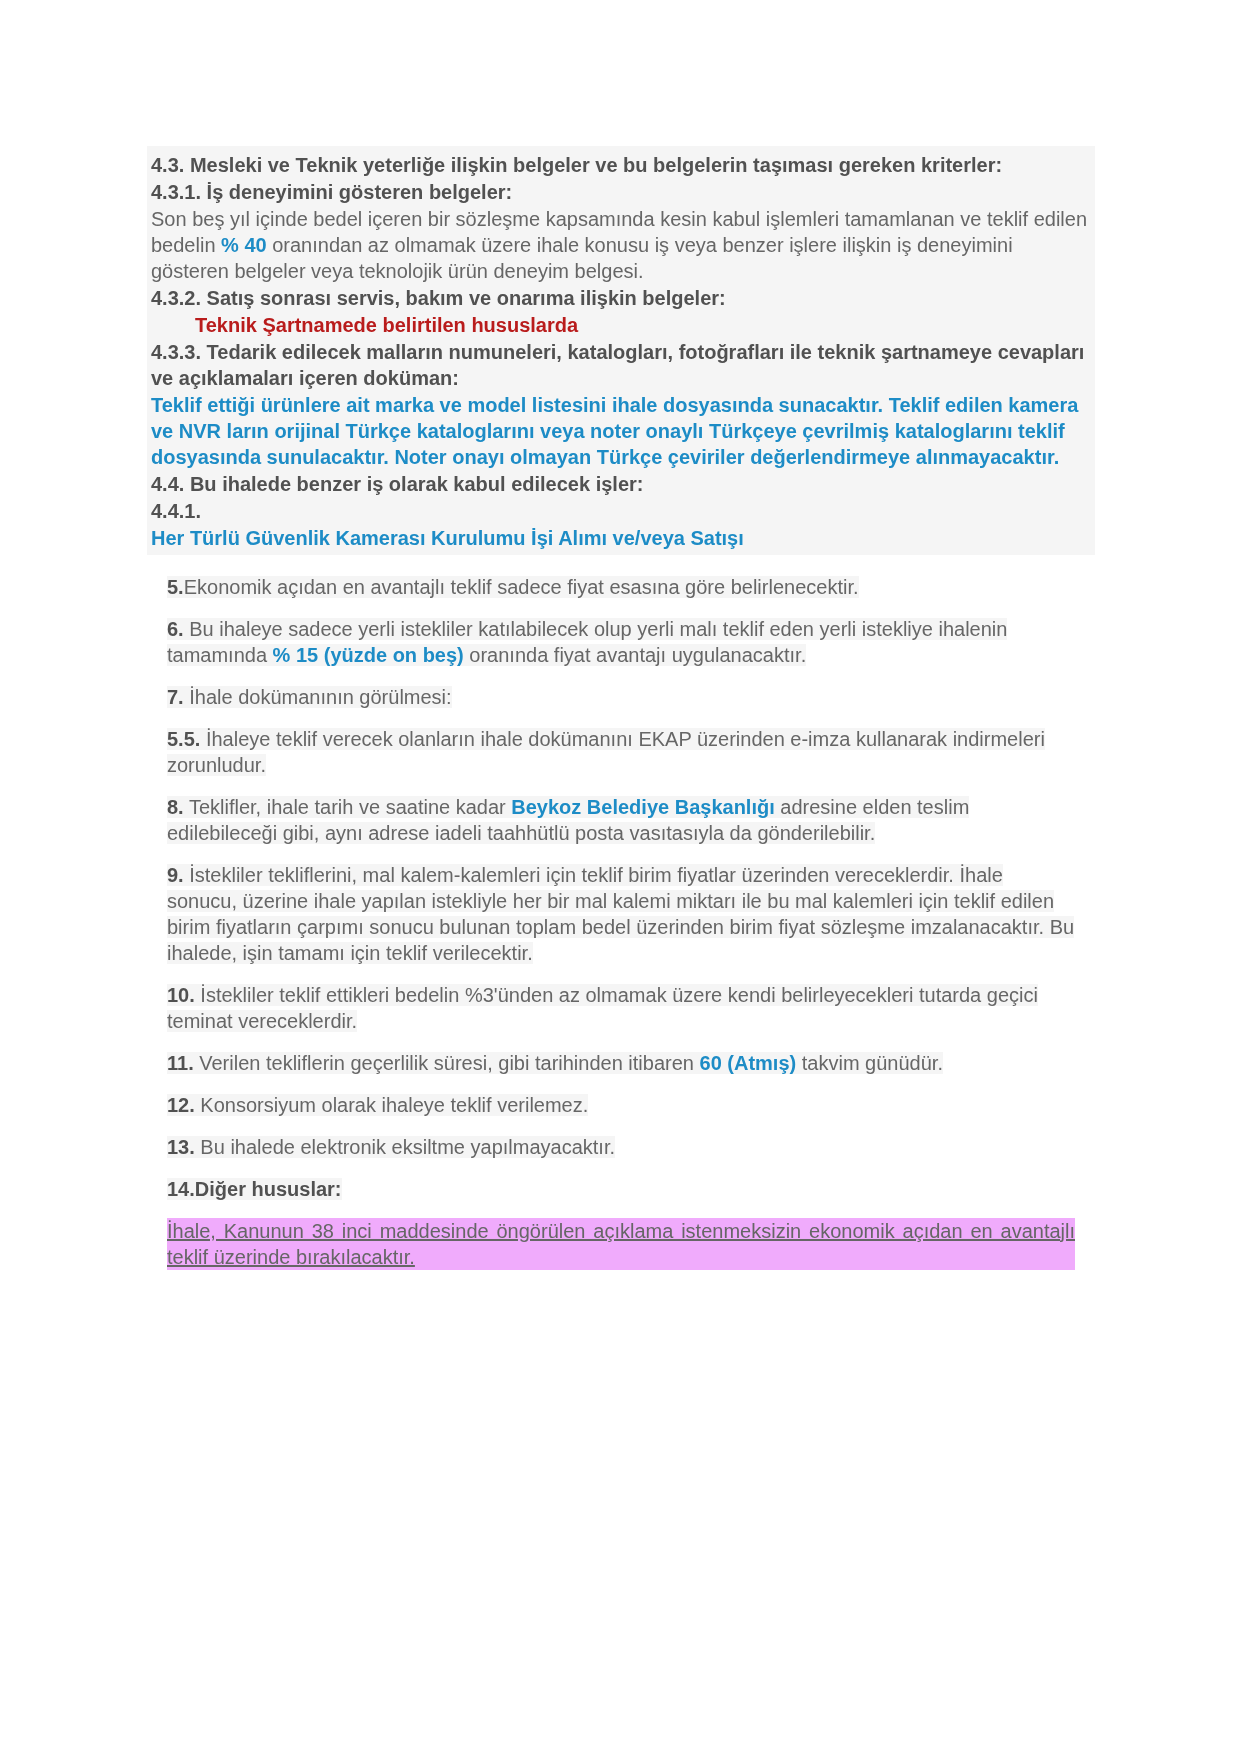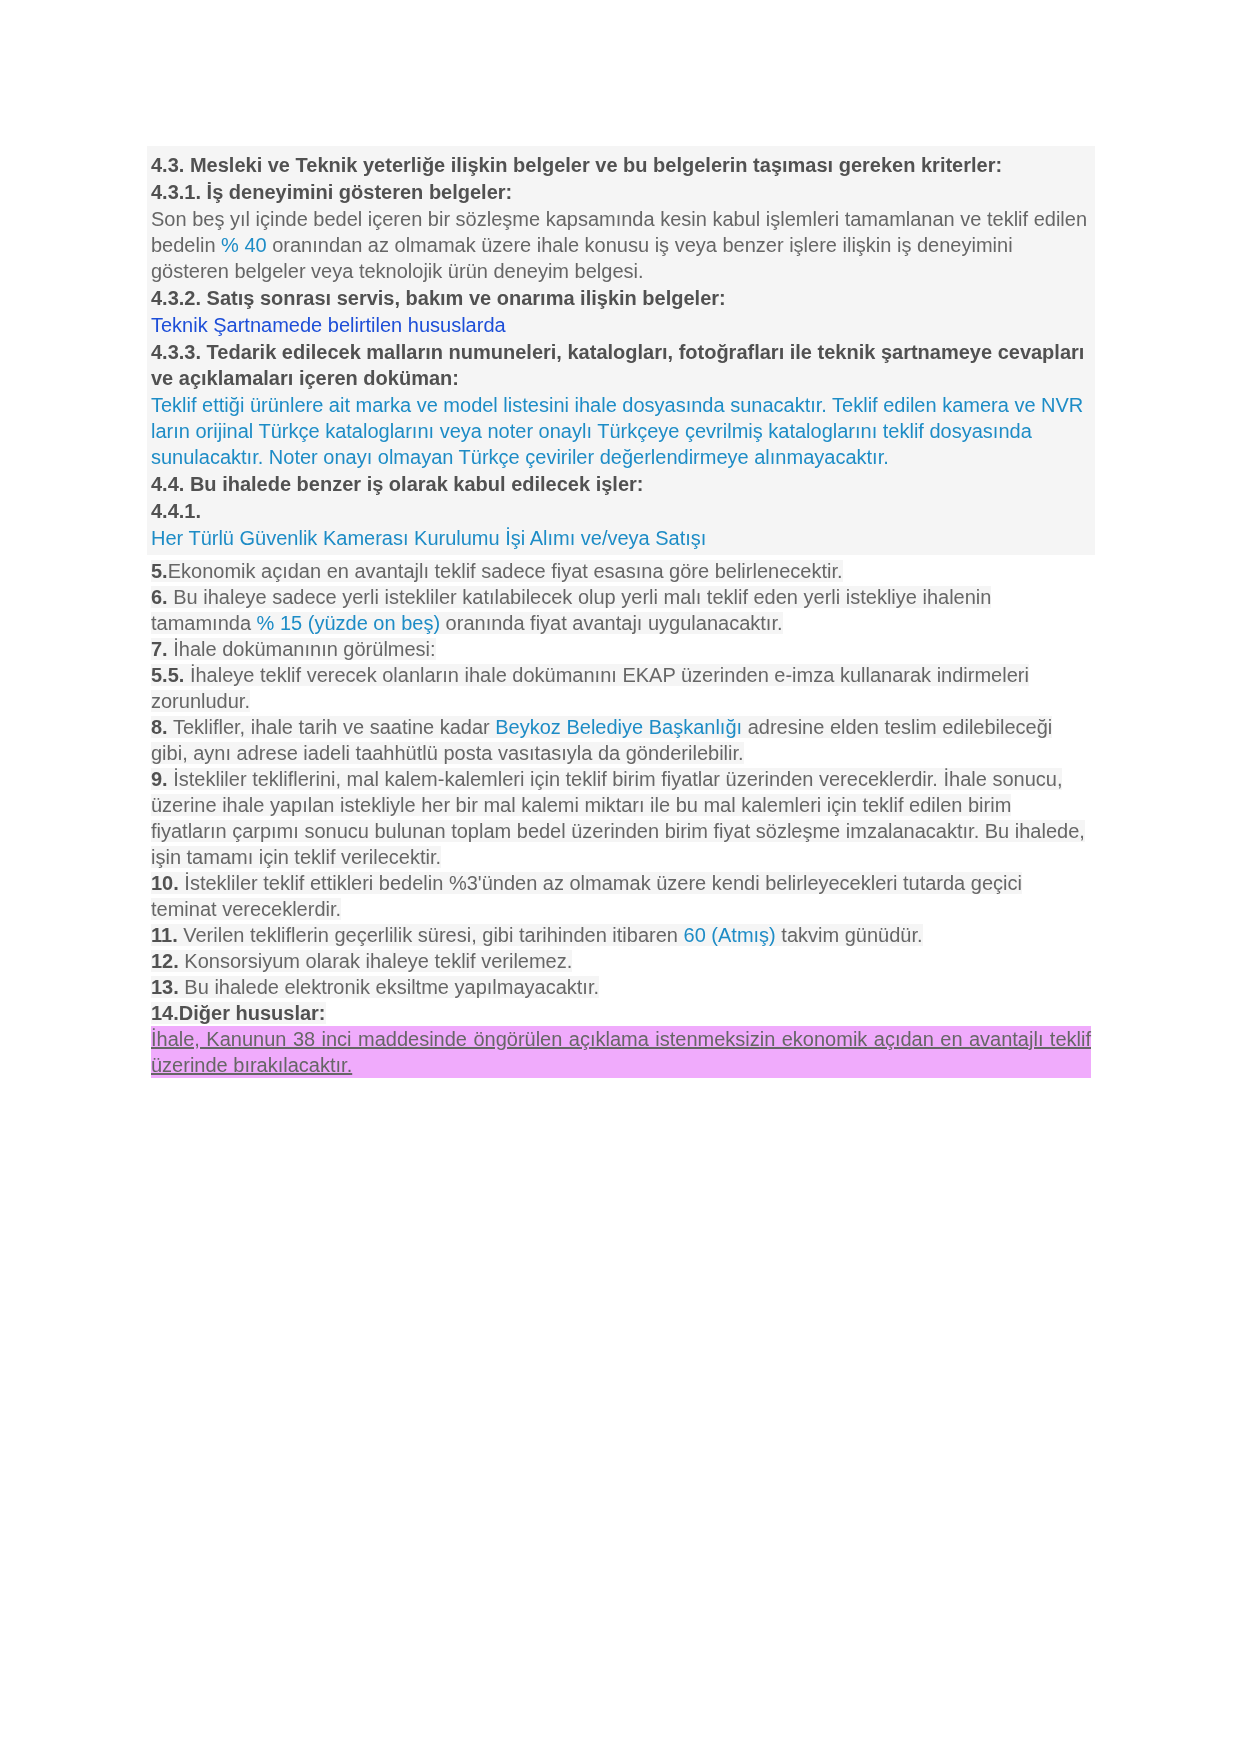--- a/index.html
+++ b/index.html
@@ -27,28 +27,28 @@
     background: #f5f5f5;
     padding: 5px 4px 3px 4px;
   }
   .top-block p {
     margin: 1px 0;
   }
   .lower-section {
     padding: 3px 4px 0 4px;
   }
   .lower-section p {
-    margin: 0;
+    margin: 16px;
   }
   .seg-bold {
     font-weight: bold;
     color: #515151;
   }
   .seg-blue {
-    font-weight: normal;
+    font-weight: bold;
   }
   .lower-section .hl {
     background: #f5f5f5;
   }
   .block-bg {
     background: #f0abfc;
     text-decoration: underline;
   }
   .justify {
     text-align: justify;
@@ -56,21 +56,21 @@
 </style>
 </head>
 <body>
 
 <div class="doc-content">
   <div class="top-block">
       <p><span class="seg-bold">4.3. Mesleki ve Teknik yeterliğe ilişkin belgeler ve bu belgelerin taşıması gereken kriterler:</span></p>
       <p><span class="seg-bold">4.3.1. İş deneyimini gösteren belgeler:</span></p>
       <p><span>Son beş yıl içinde bedel içeren bir sözleşme kapsamında kesin kabul işlemleri tamamlanan ve teklif edilen bedelin </span><span class="seg-bold seg-blue" style="color: rgb(29, 140, 198);">% 40</span><span> oranından az olmamak üzere ihale konusu iş veya benzer işlere ilişkin iş deneyimini gösteren belgeler veya teknolojik ürün deneyim belgesi.</span></p>
       <p><span class="seg-bold">4.3.2. Satış sonrası servis, bakım ve onarıma ilişkin belgeler:</span></p>
-      <p><span class="seg-bold seg-blue" style="color: #1d4ed8;">Teknik Şartnamede belirtilen hususlarda</span></p>
+      <p><span class="seg-bold seg-blue" style="color: #b91c1c; margin-left: 44px;">Teknik Şartnamede belirtilen hususlarda</span></p>
       <p><span class="seg-bold">4.3.3. Tedarik edilecek malların numuneleri, katalogları, fotoğrafları ile teknik şartnameye cevapları ve açıklamaları içeren doküman:</span></p>
       <p><span class="seg-bold seg-blue" style="color: rgb(29, 140, 198);">Teklif ettiği ürünlere ait marka ve model listesini ihale dosyasında sunacaktır. Teklif edilen kamera ve NVR ların orijinal Türkçe kataloglarını veya noter onaylı Türkçeye çevrilmiş kataloglarını teklif dosyasında sunulacaktır. Noter onayı olmayan Türkçe çeviriler değerlendirmeye alınmayacaktır.</span></p>
       <p><span class="seg-bold">4.4. Bu ihalede benzer iş olarak kabul edilecek işler:</span></p>
       <p><span class="seg-bold">4.4.1.</span></p>
       <p><span class="seg-bold seg-blue" style="color: rgb(29, 140, 198); margin-top: 8px;">Her Türlü Güvenlik Kamerası Kurulumu İşi Alımı ve/veya Satışı</span></p>
     </div>
   <div class="lower-section">
       <p><span class="seg-bold hl">5.</span><span class="hl">Ekonomik açıdan en avantajlı teklif sadece fiyat esasına göre belirlenecektir.</span></p>
       <p><span class="seg-bold hl">6.</span><span class="hl"> Bu ihaleye sadece yerli istekliler katılabilecek olup yerli malı teklif eden yerli istekliye ihalenin tamamında </span><span class="seg-bold seg-blue hl" style="color: rgb(29, 140, 198);">% 15 (yüzde on beş)</span><span class="hl"> oranında fiyat avantajı uygulanacaktır.</span></p>
       <p><span class="seg-bold hl">7.</span><span class="hl"> İhale dokümanının görülmesi:</span></p>

